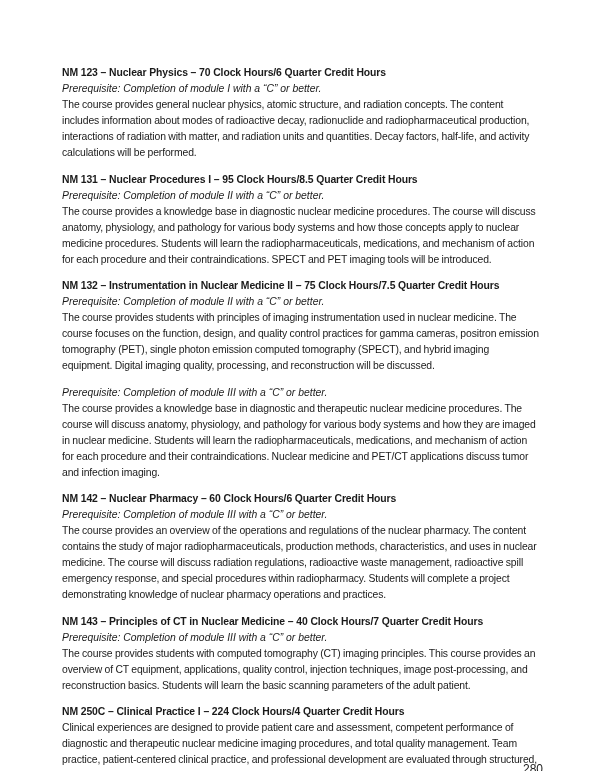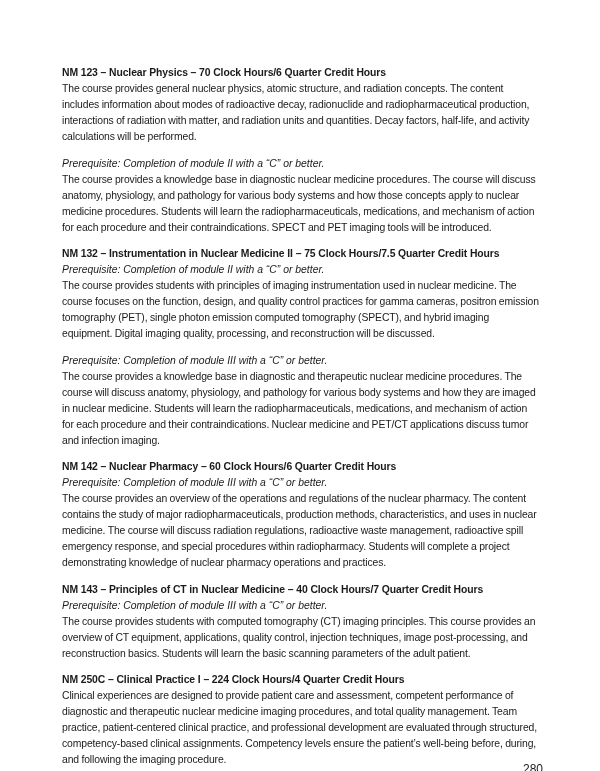--- a/index.html
+++ b/index.html
@@ -54,24 +54,26 @@
       line-height: 14px;
     }
   </style>
 </head>
 <body>
 
 <div class="page">
 
   <section class="course">
     <p class="course-title">NM 123 – Nuclear Physics – 70 Clock Hours/6 Quarter Credit Hours</p>
+    <p class="course-prereq">Prerequisite: Completion of module I with a “C” or better.</p>
     <p class="course-desc">The course provides general nuclear physics, atomic structure, and radiation concepts. The content includes information about modes of radioactive decay, radionuclide and radiopharmaceutical production, interactions of radiation with matter, and radiation units and quantities. Decay factors, half-life, and activity calculations will be performed.</p>
   </section>
 
   <section class="course">
+    <p class="course-title">NM 131 – Nuclear Procedures I – 95 Clock Hours/8.5 Quarter Credit Hours</p>
     <p class="course-prereq">Prerequisite: Completion of module II with a “C” or better.</p>
     <p class="course-desc">The course provides a knowledge base in diagnostic nuclear medicine procedures. The course will discuss anatomy, physiology, and pathology for various body systems and how those concepts apply to nuclear medicine procedures. Students will learn the radiopharmaceuticals, medications, and mechanism of action for each procedure and their contraindications. SPECT and PET imaging tools will be introduced.</p>
   </section>
 
   <section class="course">
     <p class="course-title">NM 132 – Instrumentation in Nuclear Medicine II – 75 Clock Hours/7.5 Quarter Credit Hours</p>
     <p class="course-prereq">Prerequisite: Completion of module II with a “C” or better.</p>
     <p class="course-desc">The course provides students with principles of imaging instrumentation used in nuclear medicine. The course focuses on the function, design, and quality control practices for gamma cameras, positron emission tomography (PET), single photon emission computed tomography (SPECT), and hybrid imaging equipment. Digital imaging quality, processing, and reconstruction will be discussed.</p>
   </section>
 

